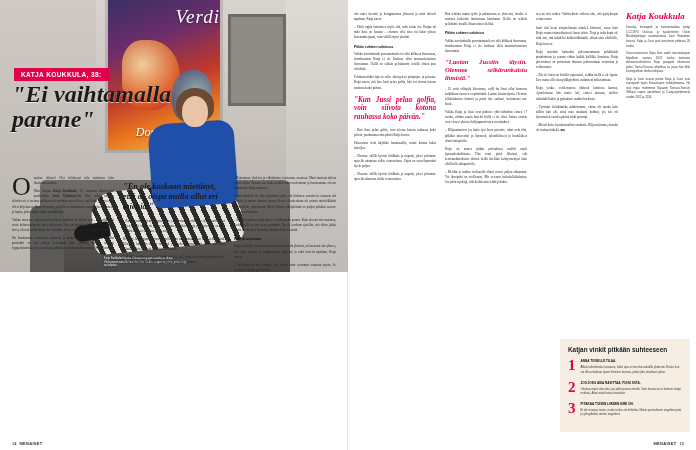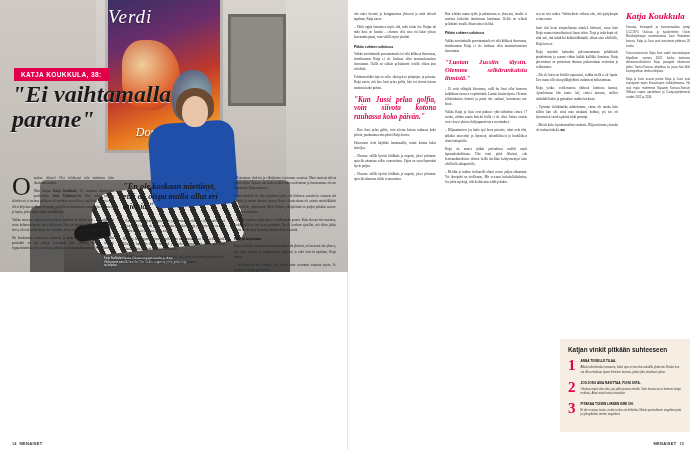--- a/index.html
+++ b/index.html
@@ -34,21 +34,21 @@
   .wall-left {
     position: absolute; left:0; top:0; width: 96px; height: 272px;
     background: linear-gradient(180deg,#cfcac4,#b9b4ae);
   }
   .poster {
     position: absolute; left: 108px; top: 0; width: 112px; height: 150px;
     background: linear-gradient(160deg,#3a2f63 0%, #6b2d6b 28%, #c0392b 55%, #e8761f 75%, #f2c14b 100%);
     box-shadow: 0 0 0 3px rgba(0,0,0,.12);
   }
   .poster-title {
-    position: absolute; top: 6px; left: 0; right: 0; text-align: left;
+    position: absolute; top: 6px; left: 0; right: 0; text-align: right;
     color: #fff; font-family: "Liberation Serif", serif;
     font-style: italic; font-size: 19px; letter-spacing: 1px;
     text-shadow: 0 1px 2px rgba(0,0,0,.5);
   }
   .poster-sub {
     position: absolute; bottom: 10px; left: 0; right: 0; text-align: center;
     color: #fff; font-size: 12px; font-style: italic;
     text-shadow: 0 1px 2px rgba(0,0,0,.55);
   }
   .poster-shape1 {

